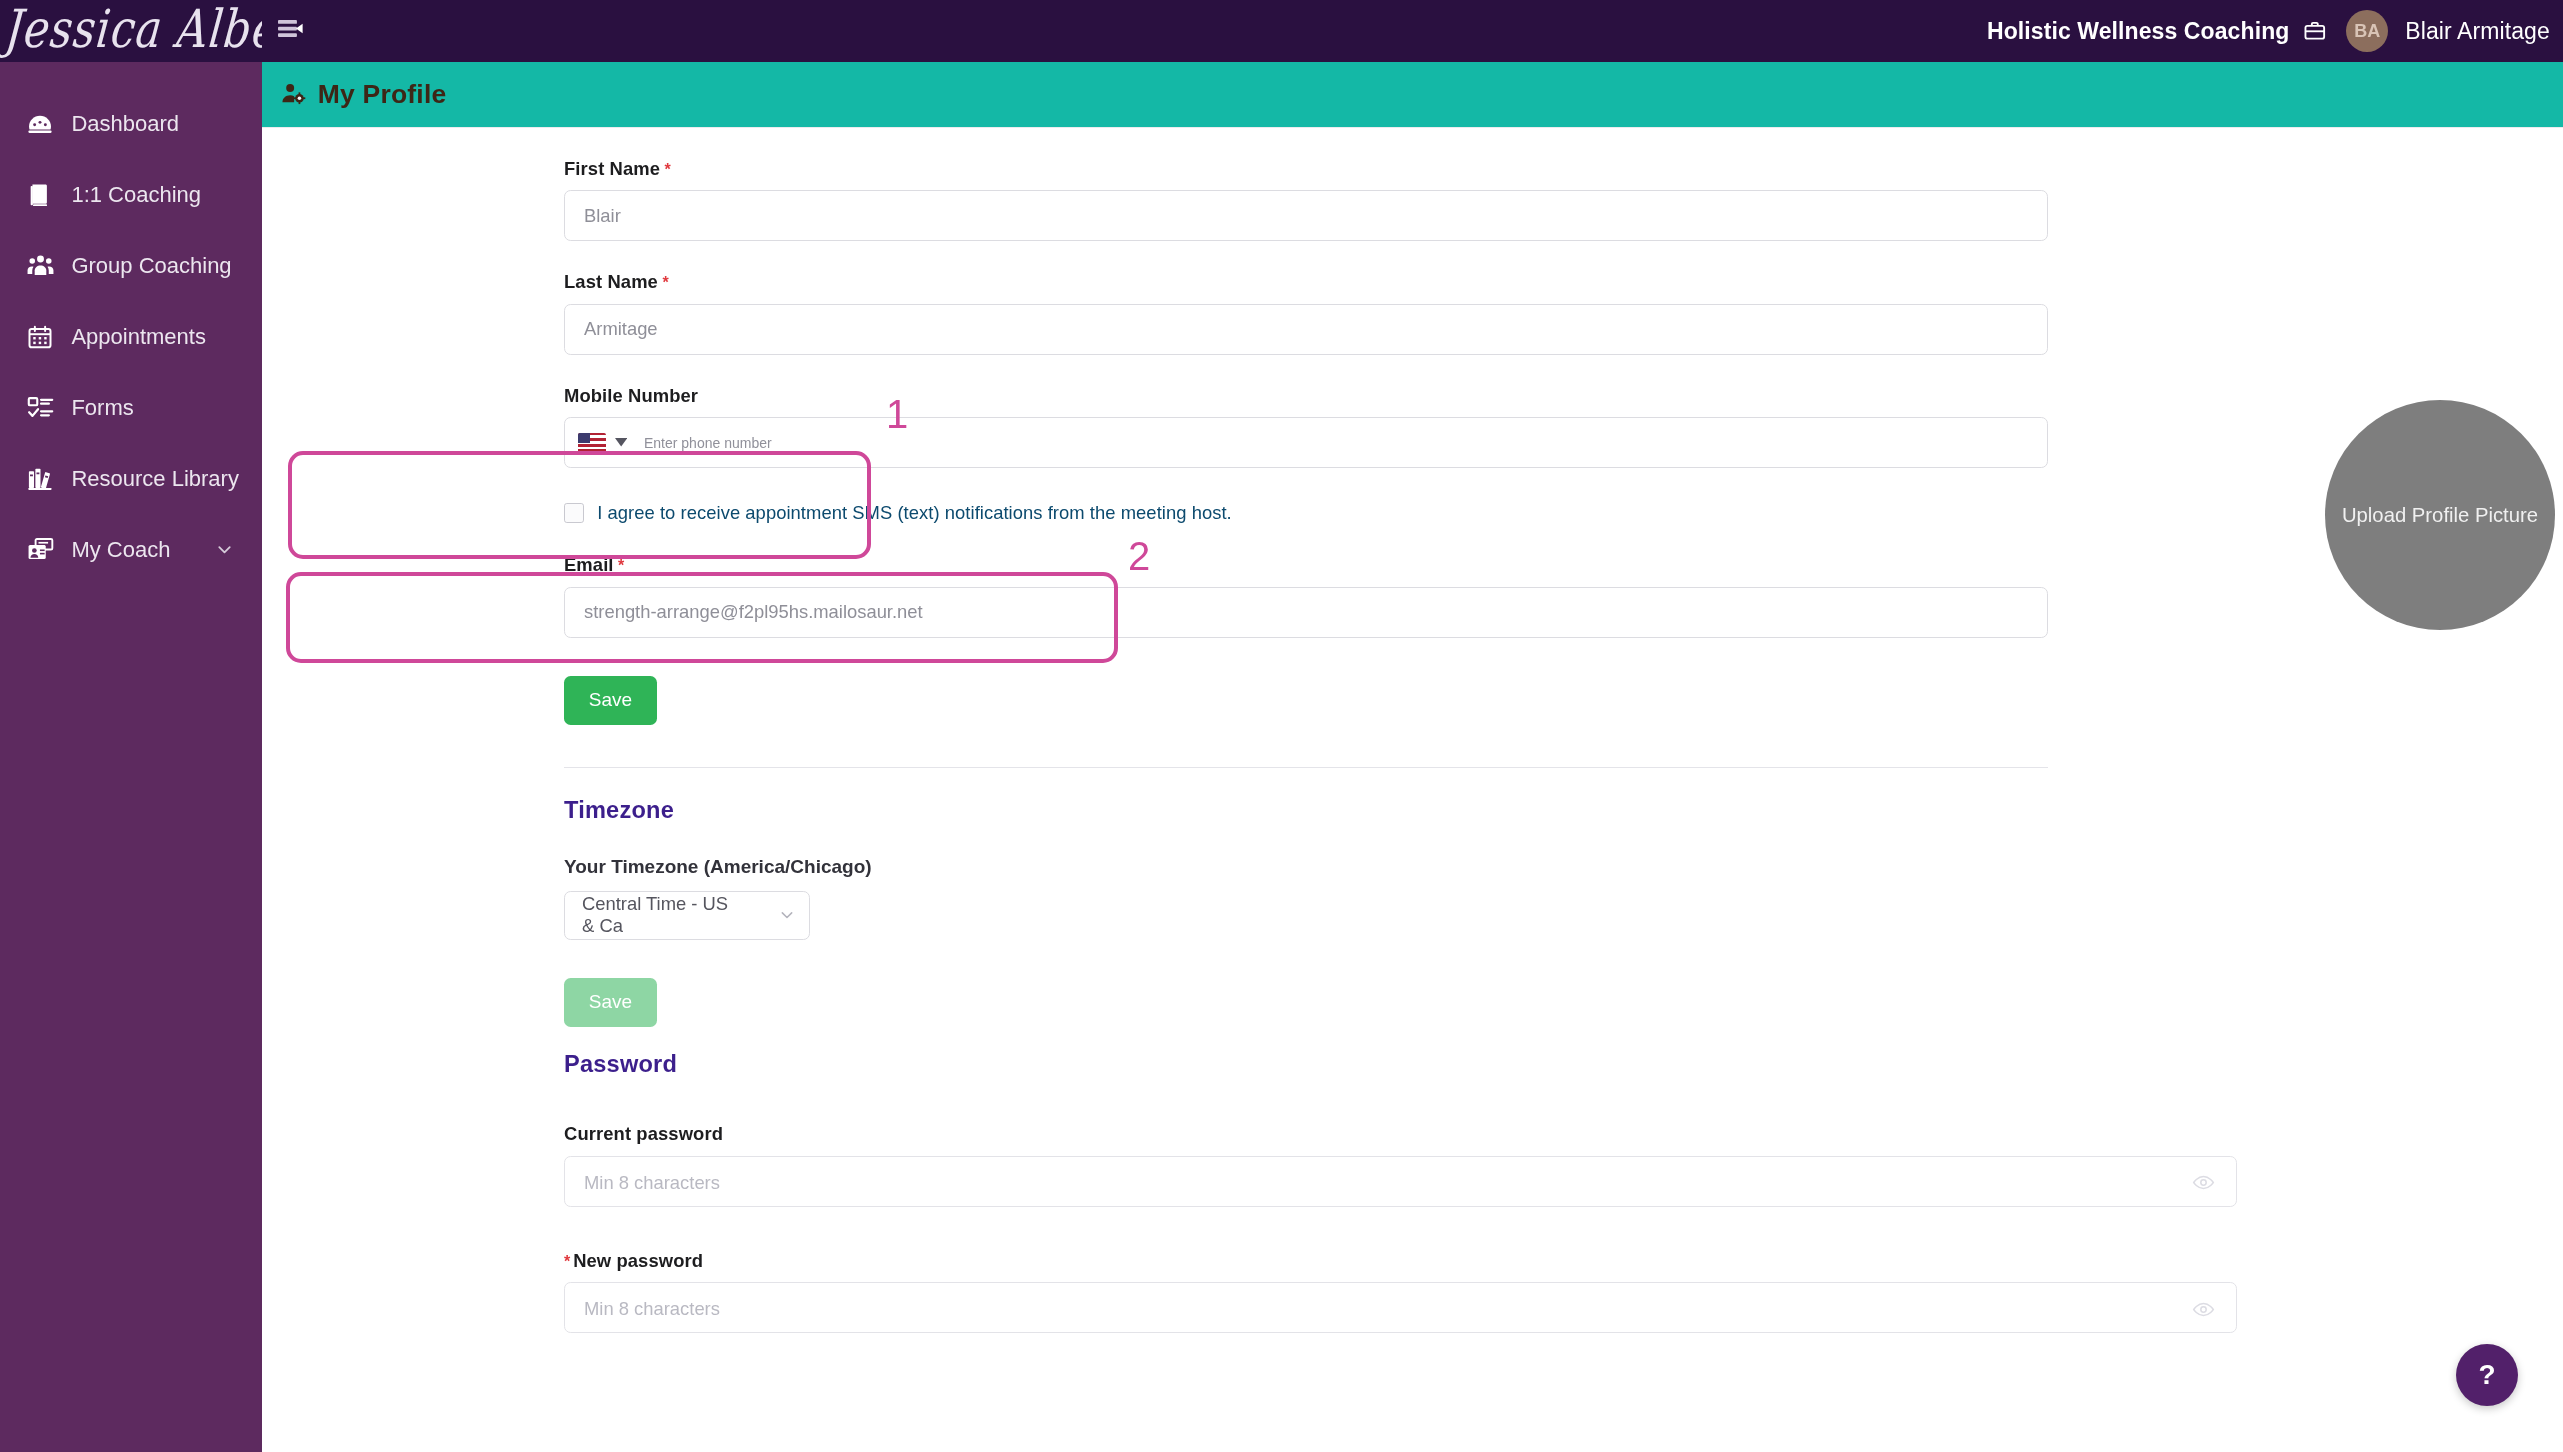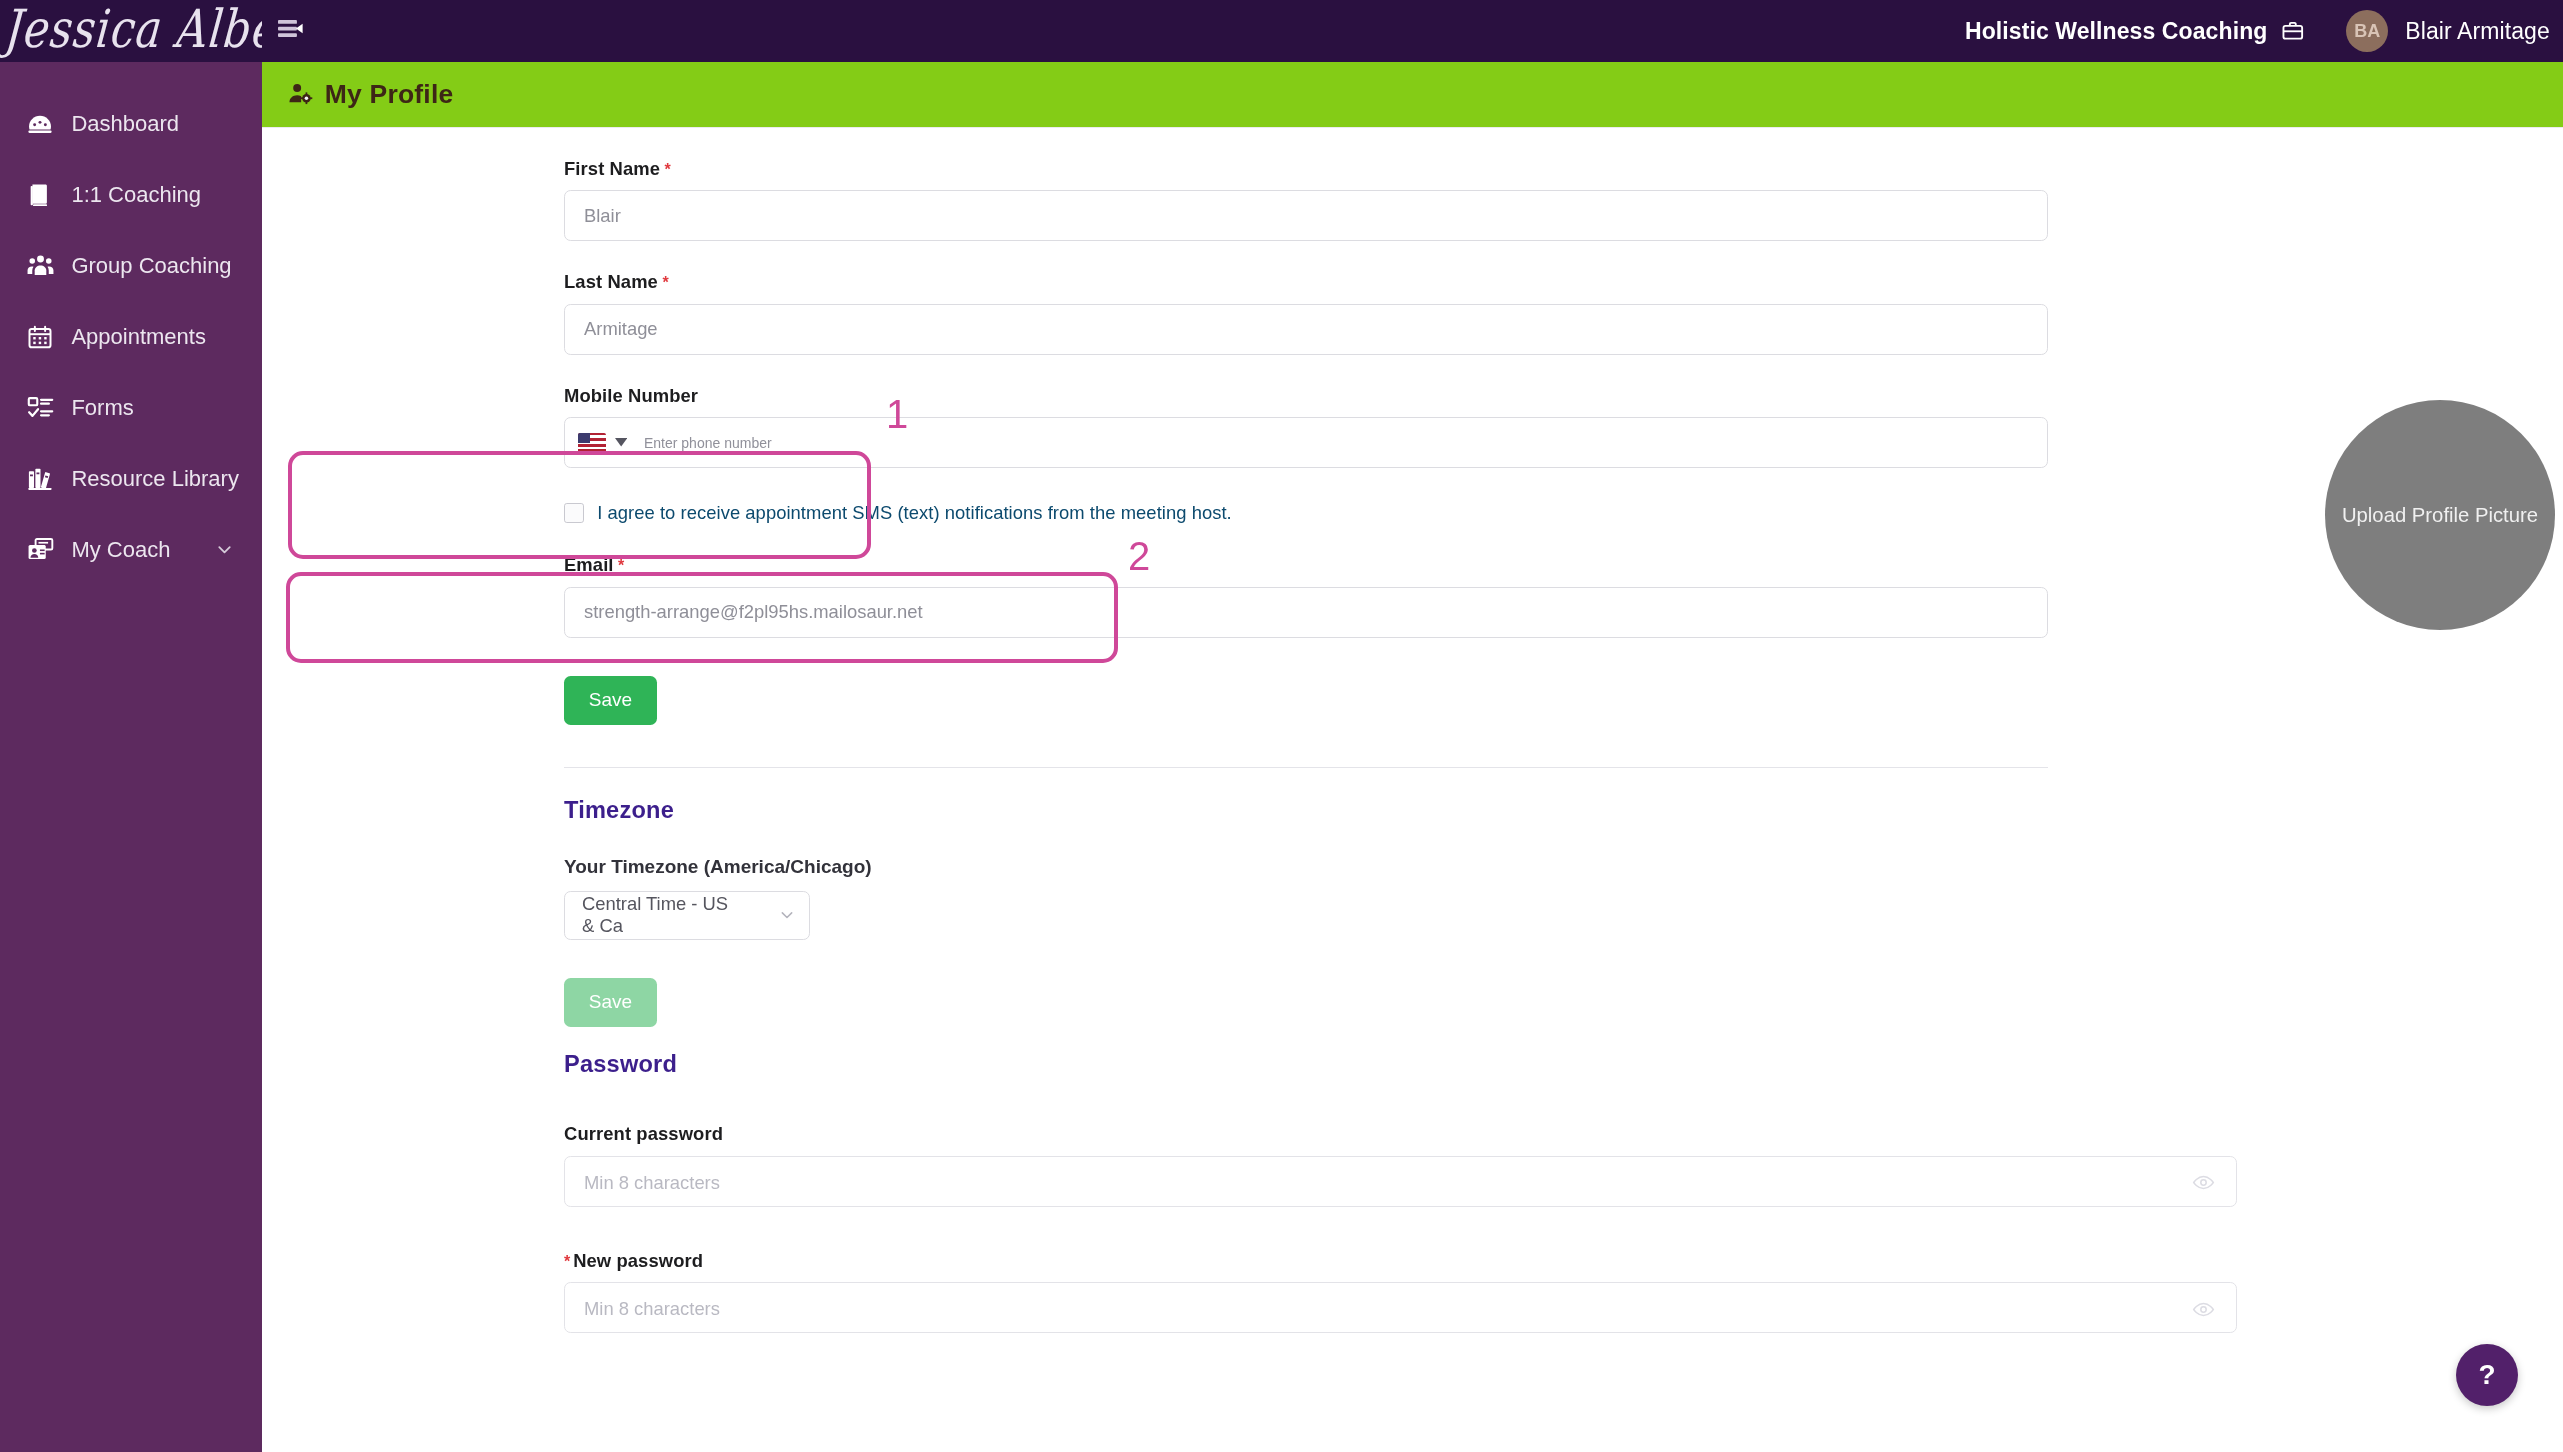--- a/index.html
+++ b/index.html
@@ -40,21 +40,21 @@
     margin-left: auto; display: flex; align-items: center; gap: 0; padding-right: 13.2px;
   }
   .org-name {
     color: #ffffff; font-size: 23px; font-weight: bold; letter-spacing: 0.1px;
   }
   .briefcase-ic { margin-left: 13.2px; display: flex; align-items: center; }
   .avatar-badge {
     width: 42px; height: 42px; border-radius: 50%;
     background: #8c6e5d; color: #d9c4b6;
     display: flex; align-items: center; justify-content: center;
-    font-size: 18px; font-weight: bold; margin-left: 42px;
+    font-size: 18px; font-weight: bold; margin-left: 20px;
   }
   .user-name { color: #ffffff; font-size: 23px; margin-left: 17px; letter-spacing: 0.1px; }
 
   
   .bodywrap { display: flex; flex: 1 1 auto; min-height: 0; }
 
   
   .sidebar {
     width: 262px; flex: 0 0 262px; background: #5d2a5f; padding-top: 40px;
     position: relative; z-index: 20;
@@ -65,22 +65,22 @@
   }
   .nav-ic {
     width: 42px; flex: 0 0 42px; display: flex; align-items: center; justify-content: center;
   }
   .nav-label { color: #ece6ef; font-size: 22px; margin-left: 10.4px; white-space: nowrap; }
   .nav-chev { margin-left: auto; margin-right: 28px; display: flex; align-items: center; }
 
   
   .main { flex: 1 1 auto; min-width: 0; display: flex; flex-direction: column; background: #fff; }
   .page-head {
-    height: 66px; flex: 0 0 66px; background: #84cc16;
-    display: flex; align-items: center; padding-left: 25px;
+    height: 66px; flex: 0 0 66px; background: #14b8a6;
+    display: flex; align-items: center; padding-left: 18px;
     border-bottom: 0.9px solid #ebebee;
   }
   .page-head-ic { display: flex; align-items: center; margin-right: 11.3px; }
   .page-title { font-size: 26.5px; font-weight: bold; color: #3d2616; letter-spacing: 0.2px; }
 
   .content { flex: 1 1 auto; position: relative; overflow: hidden; }
   .form-col { position: absolute; left: 302px; top: 0; width: 1484px; }
 
   .section-title {
     font-size: 23.6px; font-weight: bold; color: #3c1f8c; letter-spacing: 0.2px;

